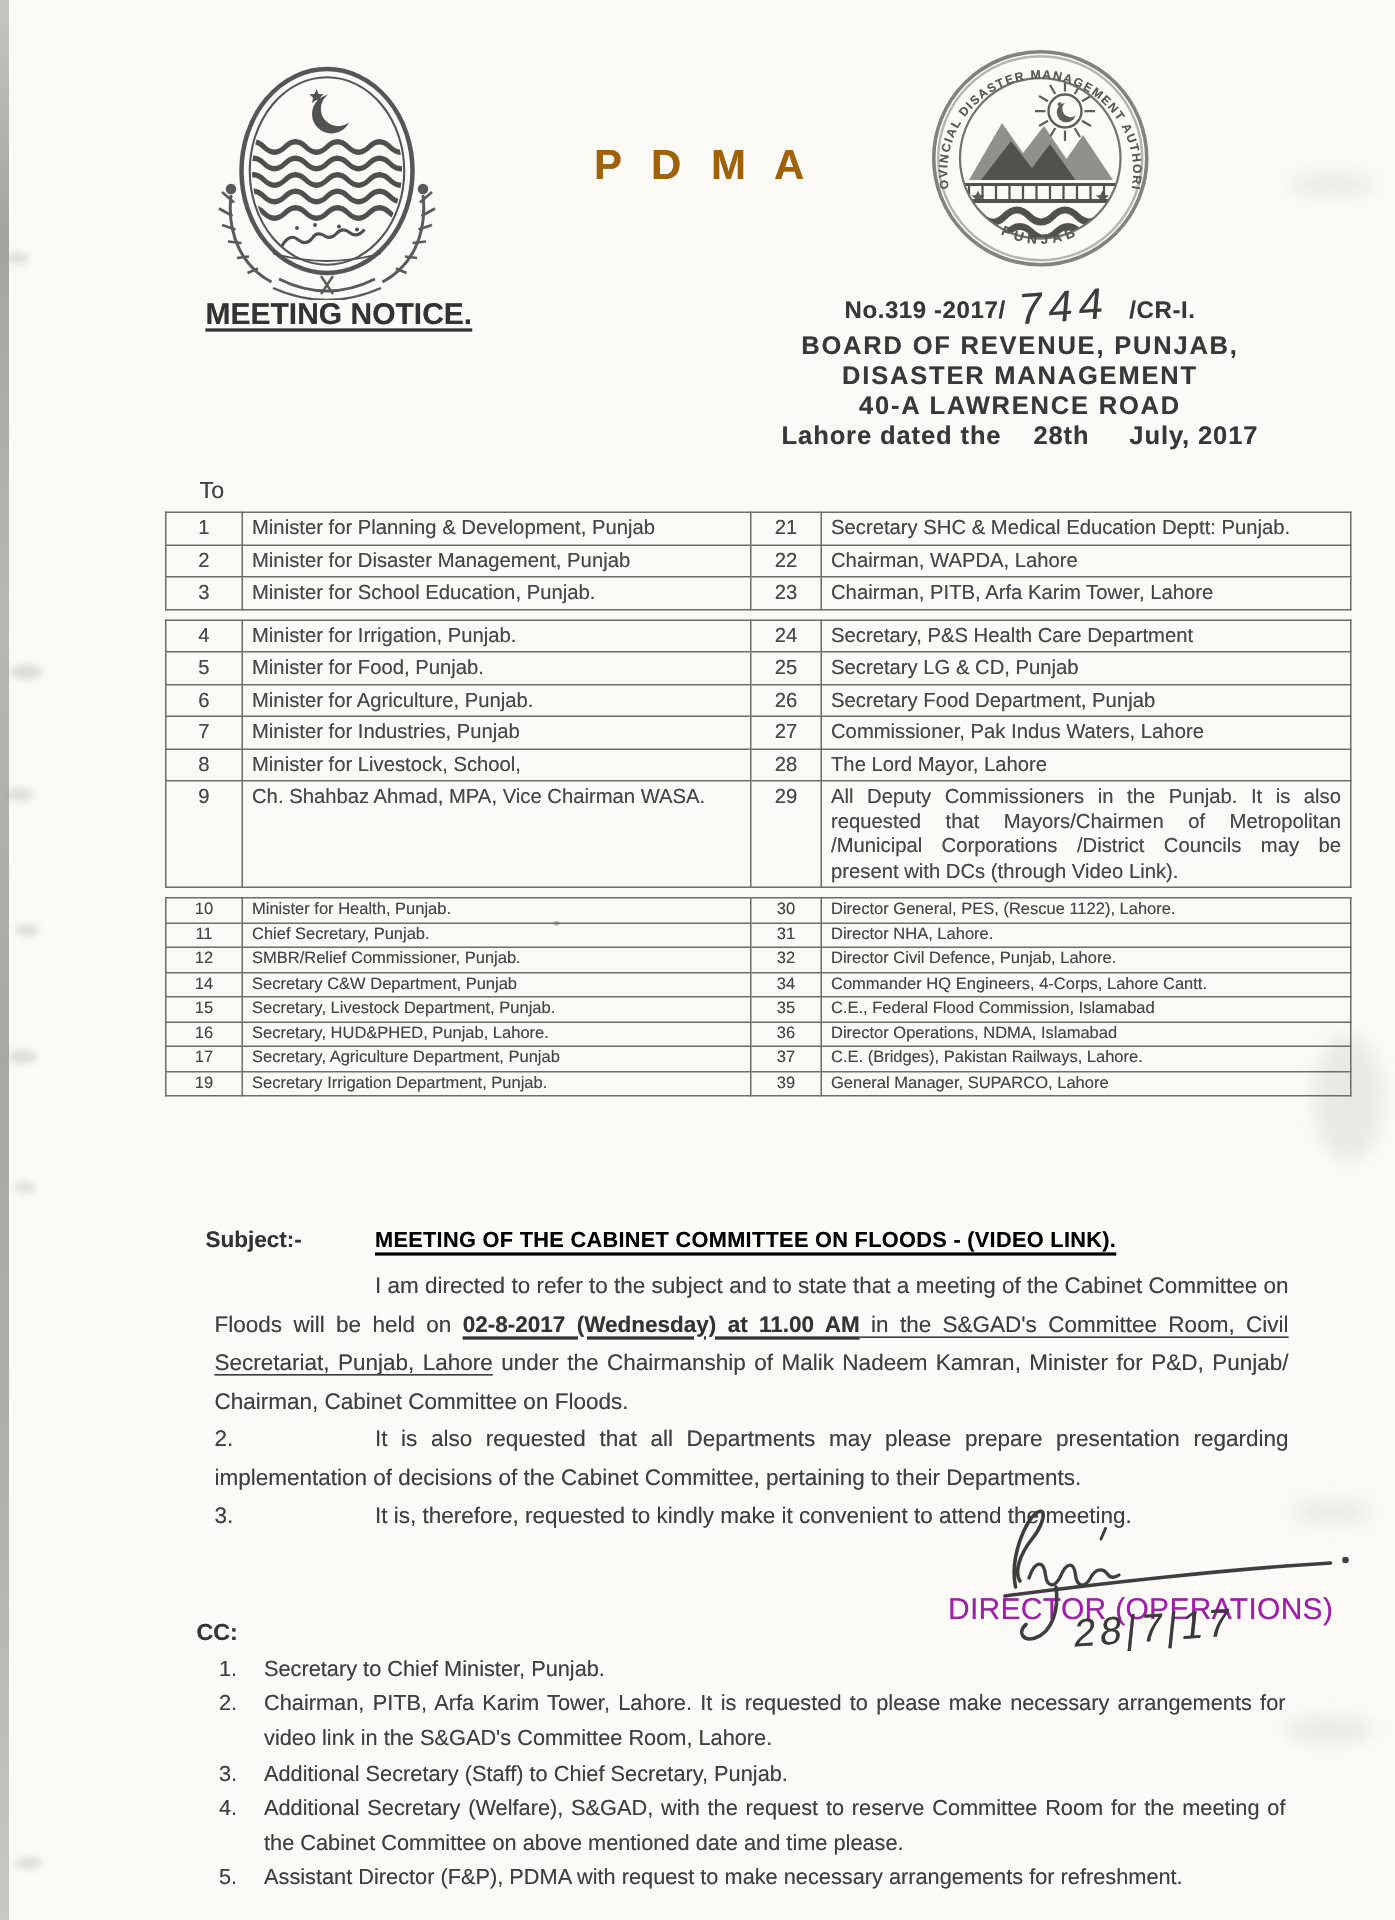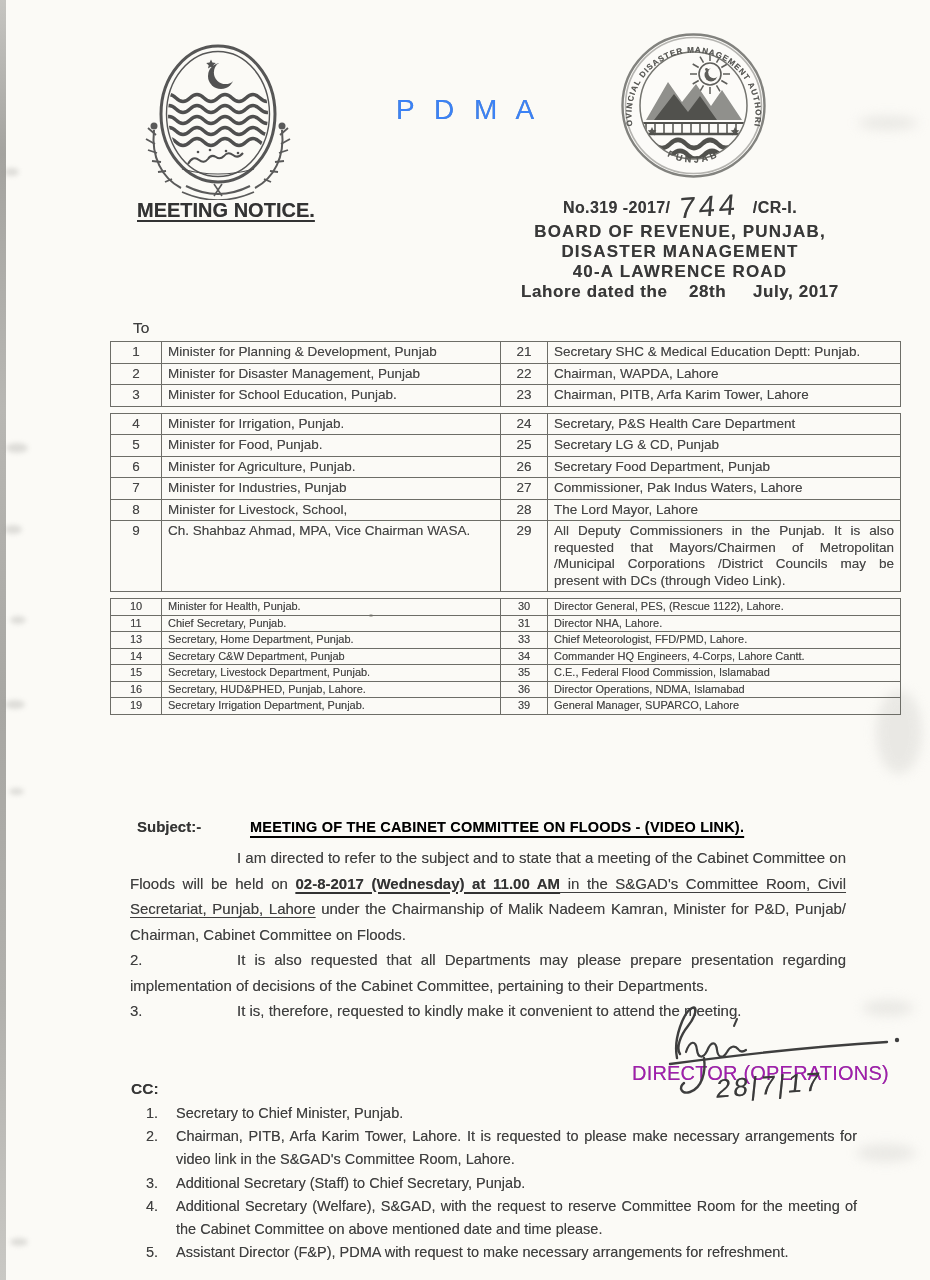--- a/index.html
+++ b/index.html
@@ -12,21 +12,21 @@
   .abs { position:absolute; }
 
   
   .edge-left { left:0; top:0; width:6px; height:1280px;
     background:linear-gradient(180deg,#c6c5c1 0%,#a4a39f 12%,#b8b7b3 32%,#a8a7a3 55%,#b1b0ac 78%,#c9c8c4 100%); }
   .blob { border-radius:50%; background:#9b9a96; opacity:.3; filter:blur(2.5px); }
   .streak { background:#e4e3df; opacity:.75; filter:blur(6px); border-radius:50%; }
   .speck { background:#8a8980; opacity:.6; border-radius:50%; filter:blur(.4px); }
 
   
-  .pdma-title { left:396px; top:94px; font-size:28px; font-weight:normal; letter-spacing:6px; color:#3b82f6; }
+  .pdma-title { left:396px; top:94px; font-size:28px; font-weight:bold; letter-spacing:6px; color:#a16207; }
   .meeting-notice { left:137px; top:199px; font-size:20px; font-weight:bold; color:#333;
     text-decoration:underline; text-underline-offset:3px; text-decoration-thickness:1.5px; }
   .office-block { left:480px; top:198px; width:400px; text-align:center;
     font-weight:bold; color:#383838; font-size:17px; line-height:20px; letter-spacing:1.2px; }
   .ref-line { font-size:16px; letter-spacing:.4px; margin-bottom:3px; white-space:nowrap; }
   .hand { display:inline-block; font-size:29px; font-weight:normal; letter-spacing:4px;
     transform:translateY(-3px) rotate(-4deg) skewX(-9deg); color:#3c3c3c; margin:0 13px 0 9px; vertical-align:middle; }
   .date-line { white-space:pre; letter-spacing:.6px; }
 
   
@@ -40,21 +40,21 @@
   td.n2 { width:34px; text-align:center; padding:2px 2px; }
   td.t2 { width:340px; }
   table.s3 td { line-height:15.5px; padding:0 6px; font-size:11px; }
   td.just { text-align:justify; }
 
   
   .subject { left:137px; top:818px; font-size:14.5px; }
   .subject-label { display:inline-block; width:113px; font-weight:bold; color:#343434; font-size:15px; }
   .subject-text { font-weight:bold; color:#000000; text-decoration:underline;
     text-underline-offset:3.5px; text-decoration-thickness:1.5px; letter-spacing:.2px; }
-  .bodyblock { left:130px; top:845px; width:716px; font-size:15px; line-height:25.5px; text-align:justify; }
+  .bodyblock { left:143px; top:845px; width:716px; font-size:15px; line-height:25.5px; text-align:justify; }
   .bodyblock p { margin:0; }
   .p1 { text-indent:107px; }
   .pnum { display:inline-block; width:107px; text-indent:0; }
   .u  { text-decoration:underline; text-underline-offset:3px; text-decoration-thickness:1.3px; }
   .bu { font-weight:bold; color:#333; text-decoration:underline; text-underline-offset:3px; text-decoration-thickness:1.6px; }
 
   
   .sig-title { left:632px; top:1062px; font-size:20px; font-weight:normal; color:#a21caf; letter-spacing:.2px; }
   .sig-date { left:716px; top:1070px; font-size:26px; color:#3a3a3a; letter-spacing:3px;
     transform:rotate(-4deg) skewX(-10deg); }
@@ -295,42 +295,48 @@
             <td class="n2">30</td>
             <td class="t2">Director General, PES, (Rescue 1122), Lahore.</td>
           </tr>
       <tr>
             <td class="n1">11</td>
             <td class="t1">Chief Secretary, Punjab.</td>
             <td class="n2">31</td>
             <td class="t2">Director NHA, Lahore.</td>
           </tr>
       <tr>
-            <td class="n1">13</td>
-            <td class="t1">Secretary, Home Department, Punjab.</td>
-            <td class="n2">33</td>
-            <td class="t2">Chief Meteorologist, FFD/PMD, Lahore.</td>
+            <td class="n1">12</td>
+            <td class="t1">SMBR/Relief Commissioner, Punjab.</td>
+            <td class="n2">32</td>
+            <td class="t2">Director Civil Defence, Punjab, Lahore.</td>
           </tr>
       <tr>
             <td class="n1">14</td>
             <td class="t1">Secretary C&amp;W Department, Punjab</td>
             <td class="n2">34</td>
             <td class="t2">Commander HQ Engineers, 4-Corps, Lahore Cantt.</td>
           </tr>
       <tr>
             <td class="n1">15</td>
             <td class="t1">Secretary, Livestock Department, Punjab.</td>
             <td class="n2">35</td>
             <td class="t2">C.E., Federal Flood Commission, Islamabad</td>
           </tr>
       <tr>
             <td class="n1">16</td>
             <td class="t1">Secretary, HUD&amp;PHED, Punjab, Lahore.</td>
             <td class="n2">36</td>
             <td class="t2">Director Operations, NDMA, Islamabad</td>
+          </tr>
+      <tr>
+            <td class="n1">17</td>
+            <td class="t1">Secretary, Agriculture Department, Punjab</td>
+            <td class="n2">37</td>
+            <td class="t2">C.E. (Bridges), Pakistan Railways, Lahore.</td>
           </tr>
       <tr>
             <td class="n1">19</td>
             <td class="t1">Secretary Irrigation Department, Punjab.</td>
             <td class="n2">39</td>
             <td class="t2">General Manager, SUPARCO, Lahore</td>
           </tr>
     </tbody>
       </table>
   </div>

